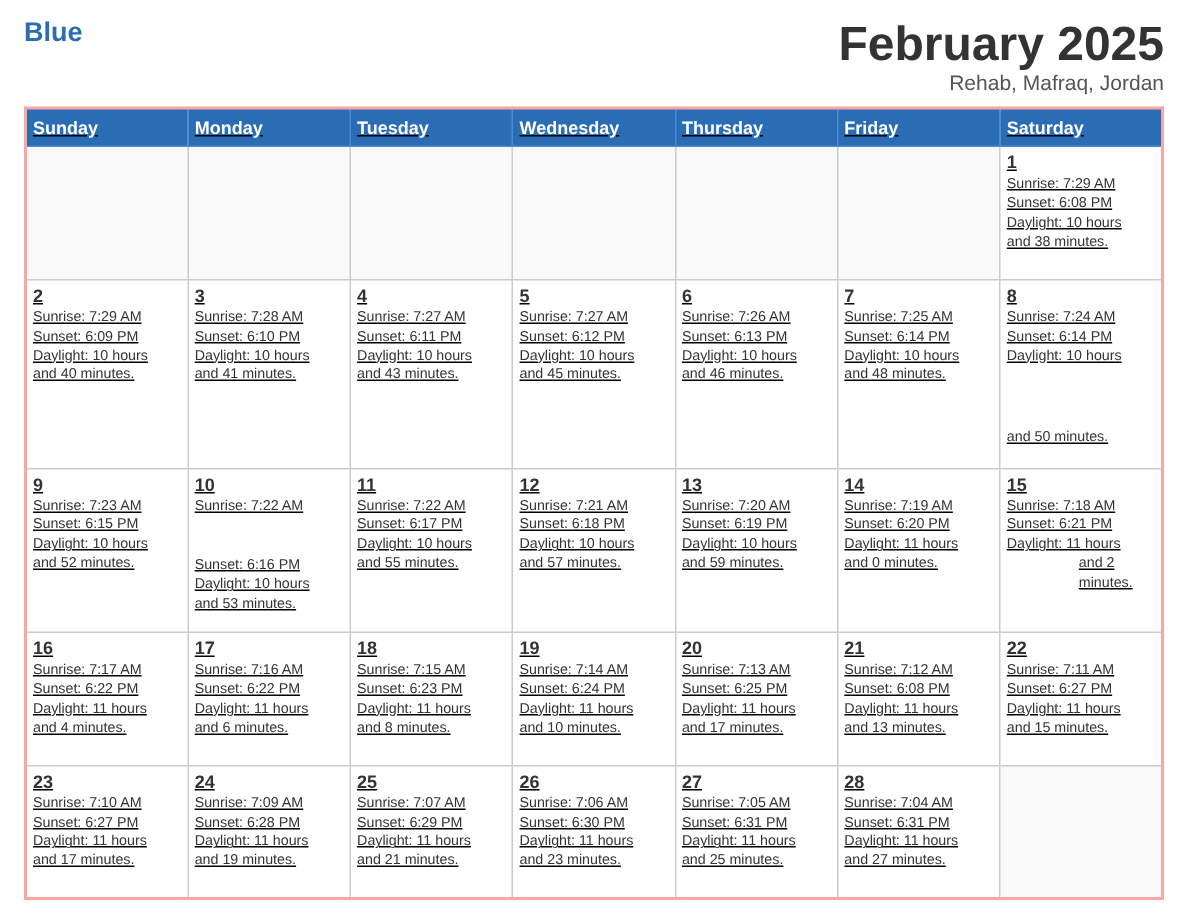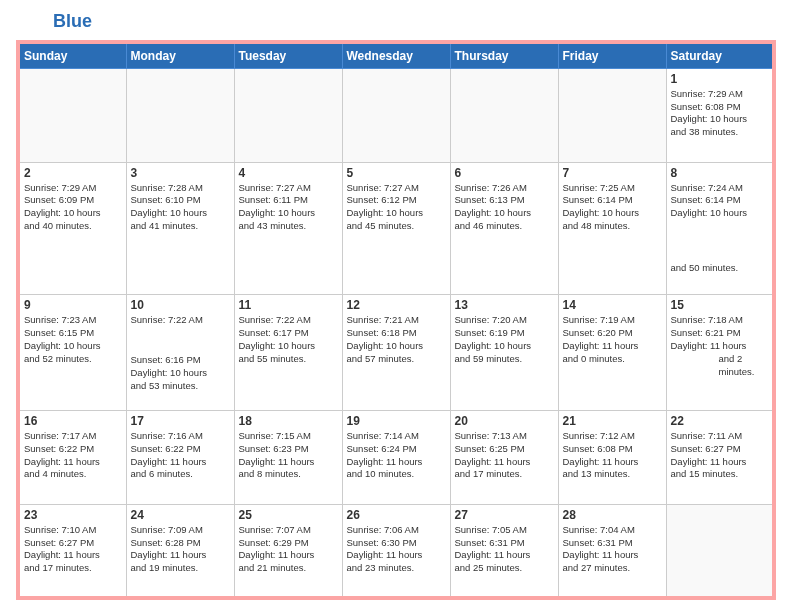--- a/index.html
+++ b/index.html
@@ -34,21 +34,20 @@
     }
     .logo-general {
       font-size: 18px;
       font-weight: bold;
       color: #333;
     }
     .logo-blue {
       font-size: 18px;
       font-weight: bold;
       color: #2a6db5;
-      margin-left: 37px;
     }
     .logo-icon {
       width: 22px;
       height: 22px;
       margin-left: 2px;
     }
     .title-block {
       text-align: right;
     }
     .month-title {
@@ -56,24 +55,25 @@
       font-weight: bold;
       color: #333;
       line-height: 1.1;
     }
     .location {
       font-size: 14px;
       color: #555;
     }
     .calendar {
       flex: 1;
-      border: 4px solid #fca5a5;
+      border: 2px solid #fca5a5;
       border-collapse: collapse;
       width: 100%;
       table-layout: fixed;
+      text-decoration: underline;
     }
     .calendar th {
       background: #2a6db5;
       color: #fff;
       font-size: 12px;
       padding: 5px 4px;
       text-align: left;
       border: 1px solid #4a8ad4;
     }
     .calendar td {
@@ -98,20 +98,24 @@
 </head>
 <body>
 
 <div class="page">
   <div class="header">
     <div class="logo">
       <div class="logo-text">
         <span class="logo-blue">Blue</span>
       </div>
     </div>
+    <div class="title-block">
+      <div class="month-title">February 2025</div>
+      <div class="location">Rehab, Mafraq, Jordan</div>
+    </div>
   </div>
 
   <table class="calendar" id="cal-table">
     <thead id="cal-head">
         <tr>
           <th>Sunday</th>
           <th>Monday</th>
           <th>Tuesday</th>
           <th>Wednesday</th>
           <th>Thursday</th>

